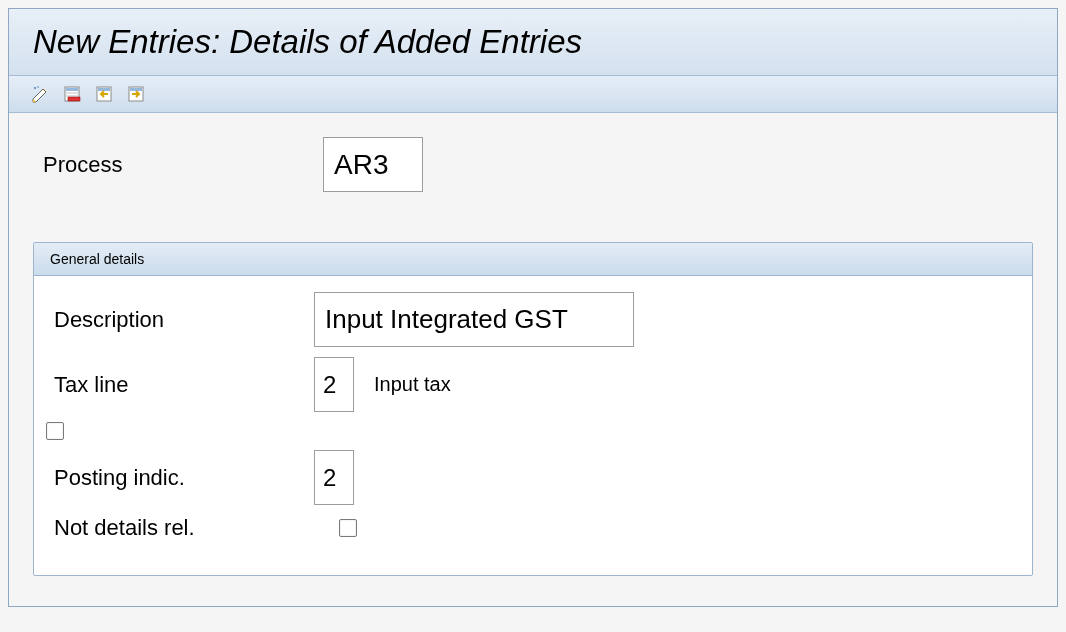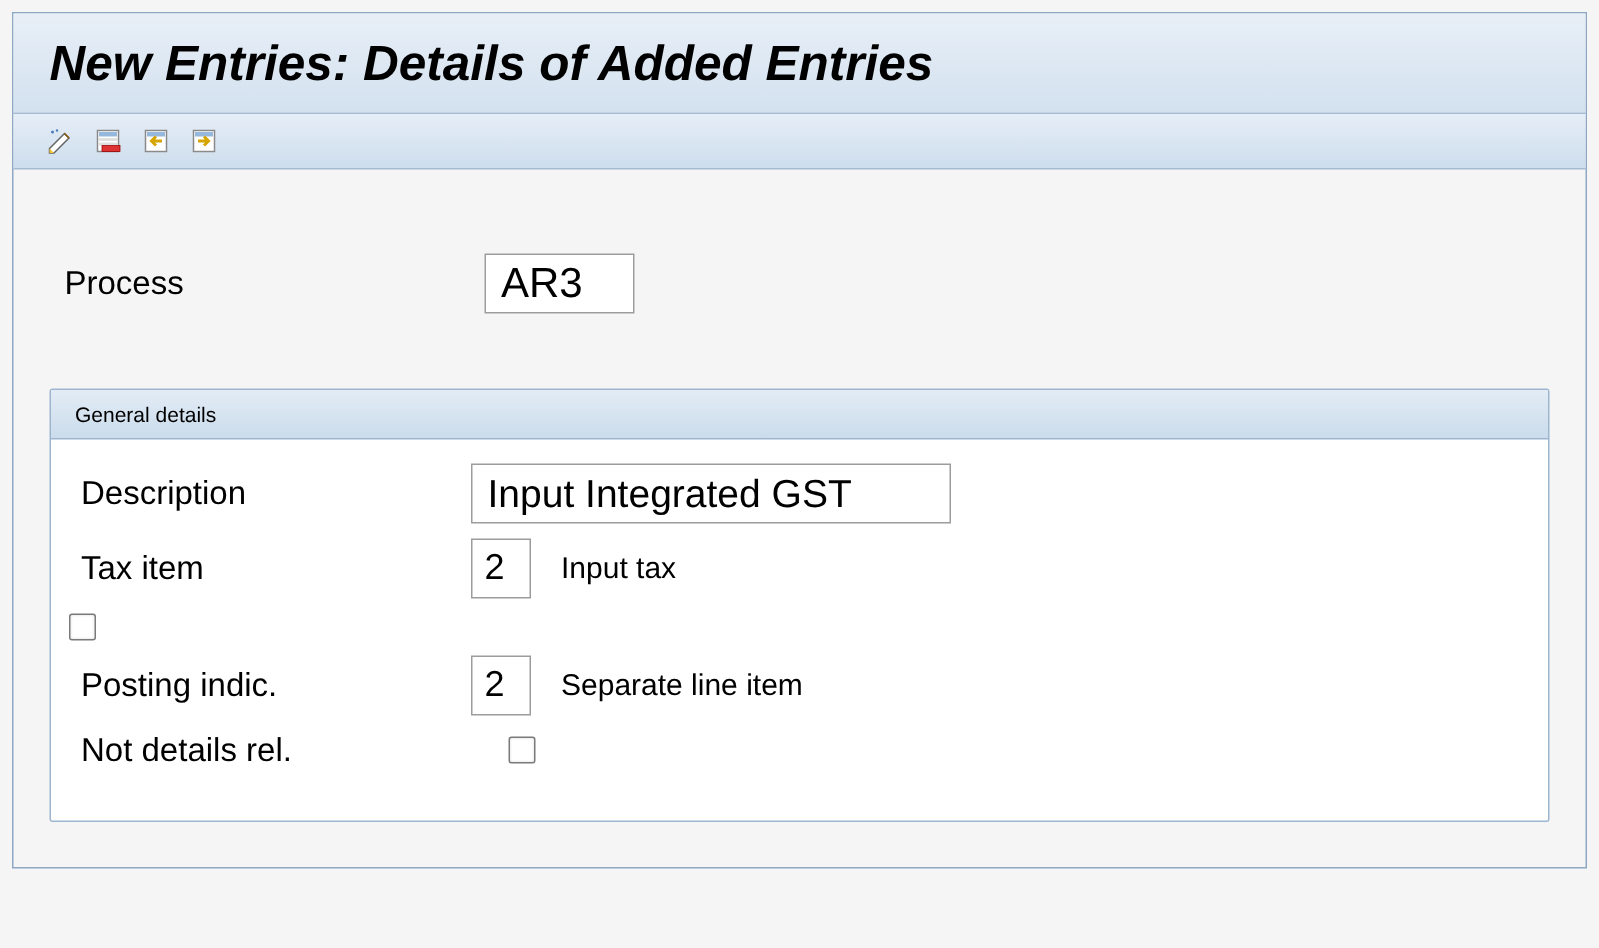--- a/index.html
+++ b/index.html
@@ -16,21 +16,21 @@
       width: 1050px;
     }
     .title-bar {
       background: linear-gradient(to bottom, #e8eff7 0%, #d3e1ef 100%);
       padding: 14px 24px;
       border-bottom: 1px solid #a5bbd4;
     }
     .title-bar h1 {
       font-size: 33px;
       font-style: italic;
-      font-weight: bold;
+      font-weight: normal;
       color: #000;
     }
     .toolbar {
       background: linear-gradient(to bottom, #e6eef7 0%, #cddded 100%);
       padding: 6px 18px;
       border-bottom: 1px solid #a5bbd4;
       display: flex;
       gap: 4px;
       align-items: center;
     }
@@ -38,22 +38,21 @@
       width: 28px;
       height: 24px;
       display: flex;
       align-items: center;
       justify-content: center;
       border: none;
       background: transparent;
       cursor: pointer;
     }
     .content {
-      padding: 8px 24px 30px 24px;
-      margin-top: 48px;
+      padding: 24px 24px 30px 24px;
     }
     .field-row {
       display: flex;
       align-items: center;
       margin-bottom: 10px;
     }
     .field-row.top {
       margin-bottom: 50px;
     }
     .label {
@@ -61,21 +60,21 @@
       font-size: 22px;
       color: #000;
       padding-left: 10px;
     }
     .text-input {
       border: 1px solid #9c9c9c;
       background: #fff;
       font-family: Arial, Helvetica, sans-serif;
       font-size: 26px;
       padding: 4px 10px;
-      height: 40px;
+      height: 55px;
     }
     .text-input.small {
       width: 40px;
       text-align: left;
       padding: 4px 8px;
       font-size: 24px;
     }
     .input-process { width: 100px; font-size: 28px; }
     .input-desc { width: 320px; }
     .readout {
@@ -165,33 +164,32 @@
     <div class="group-box">
       <div class="group-header">General details</div>
       <div class="group-body">
 
         <div class="field-row">
           <div class="label">Description</div>
           <input class="text-input input-desc" value="Input Integrated GST" style="">
         </div>
 
         <div class="field-row">
-          <div class="label">Tax item</div>
+          <div class="label">Tax line</div>
           <input class="text-input small" value="2" style="">
           <div class="readout">Input tax</div>
         </div>
 
         <div class="field-row">
           <input type="checkbox" class="checkbox" style="">
         </div>
 
         <div class="field-row">
           <div class="label">Posting indic.</div>
           <input class="text-input small" value="2" style="">
-          <div class="readout">Separate line item</div>
         </div>
 
         <div class="field-row">
           <div class="label">Not details rel.</div>
           <input type="checkbox" class="checkbox checkbox-indent" style="">
         </div>
 
       </div>
     </div>
 

